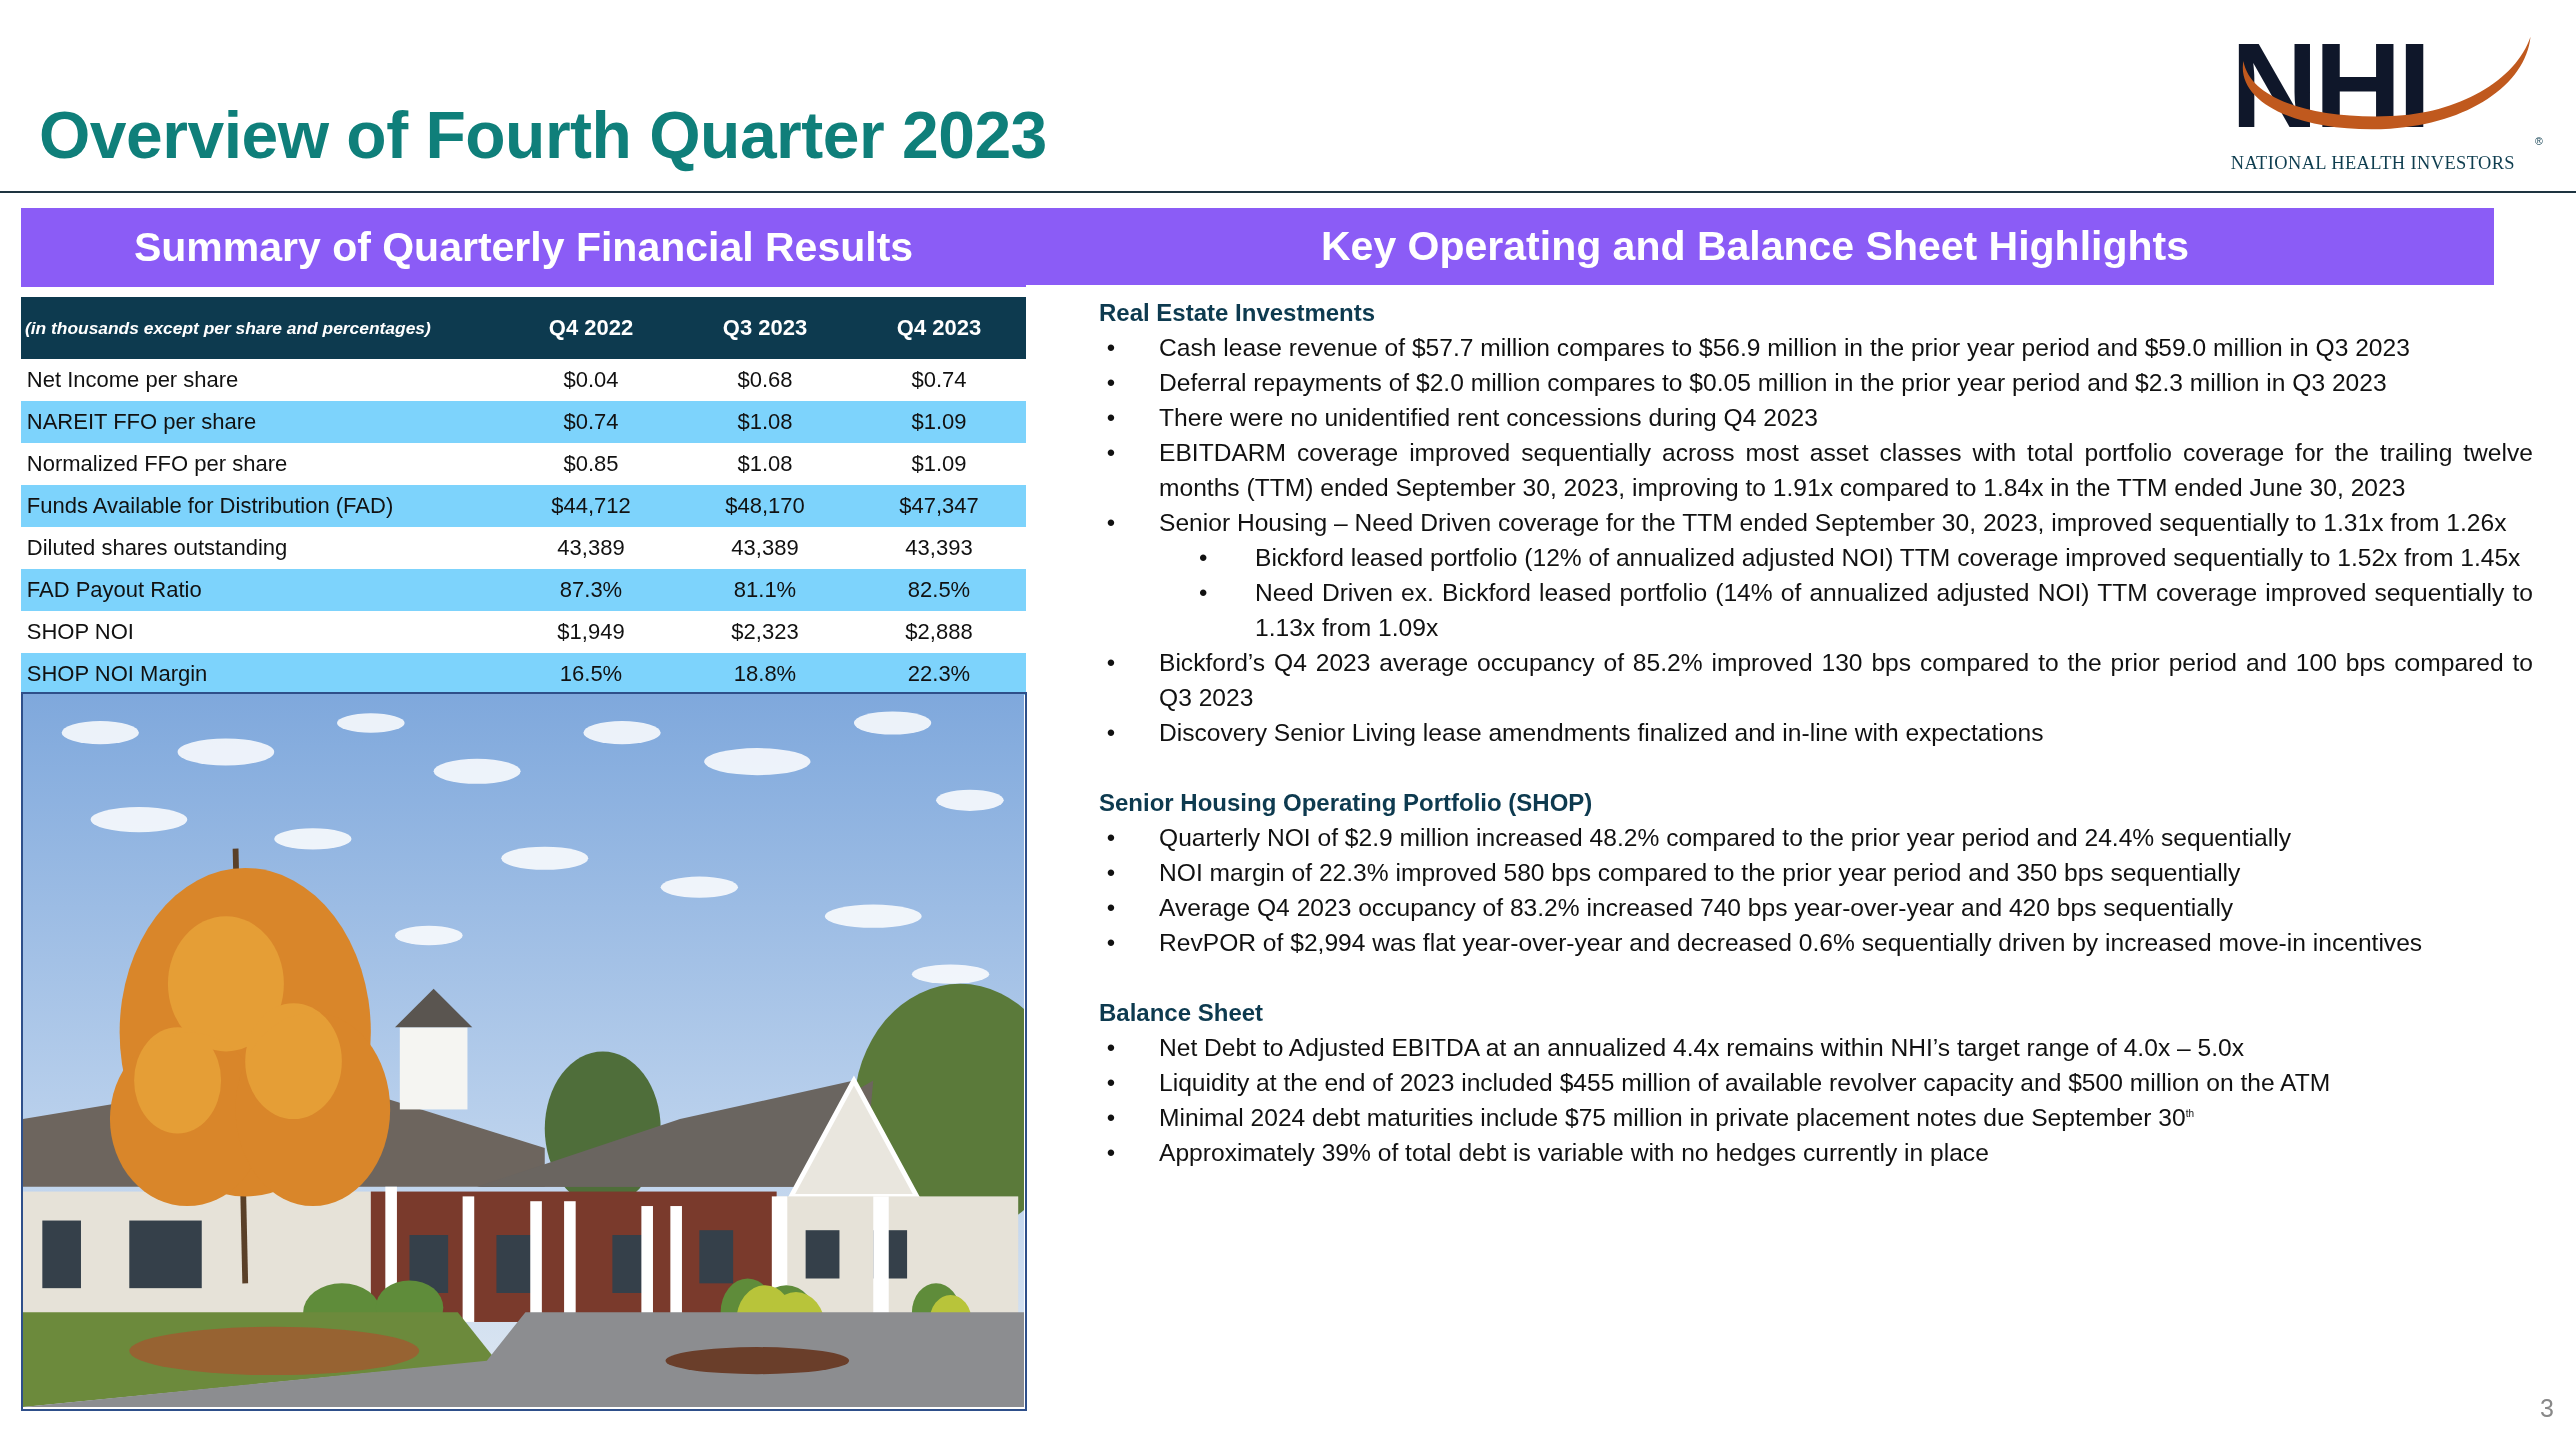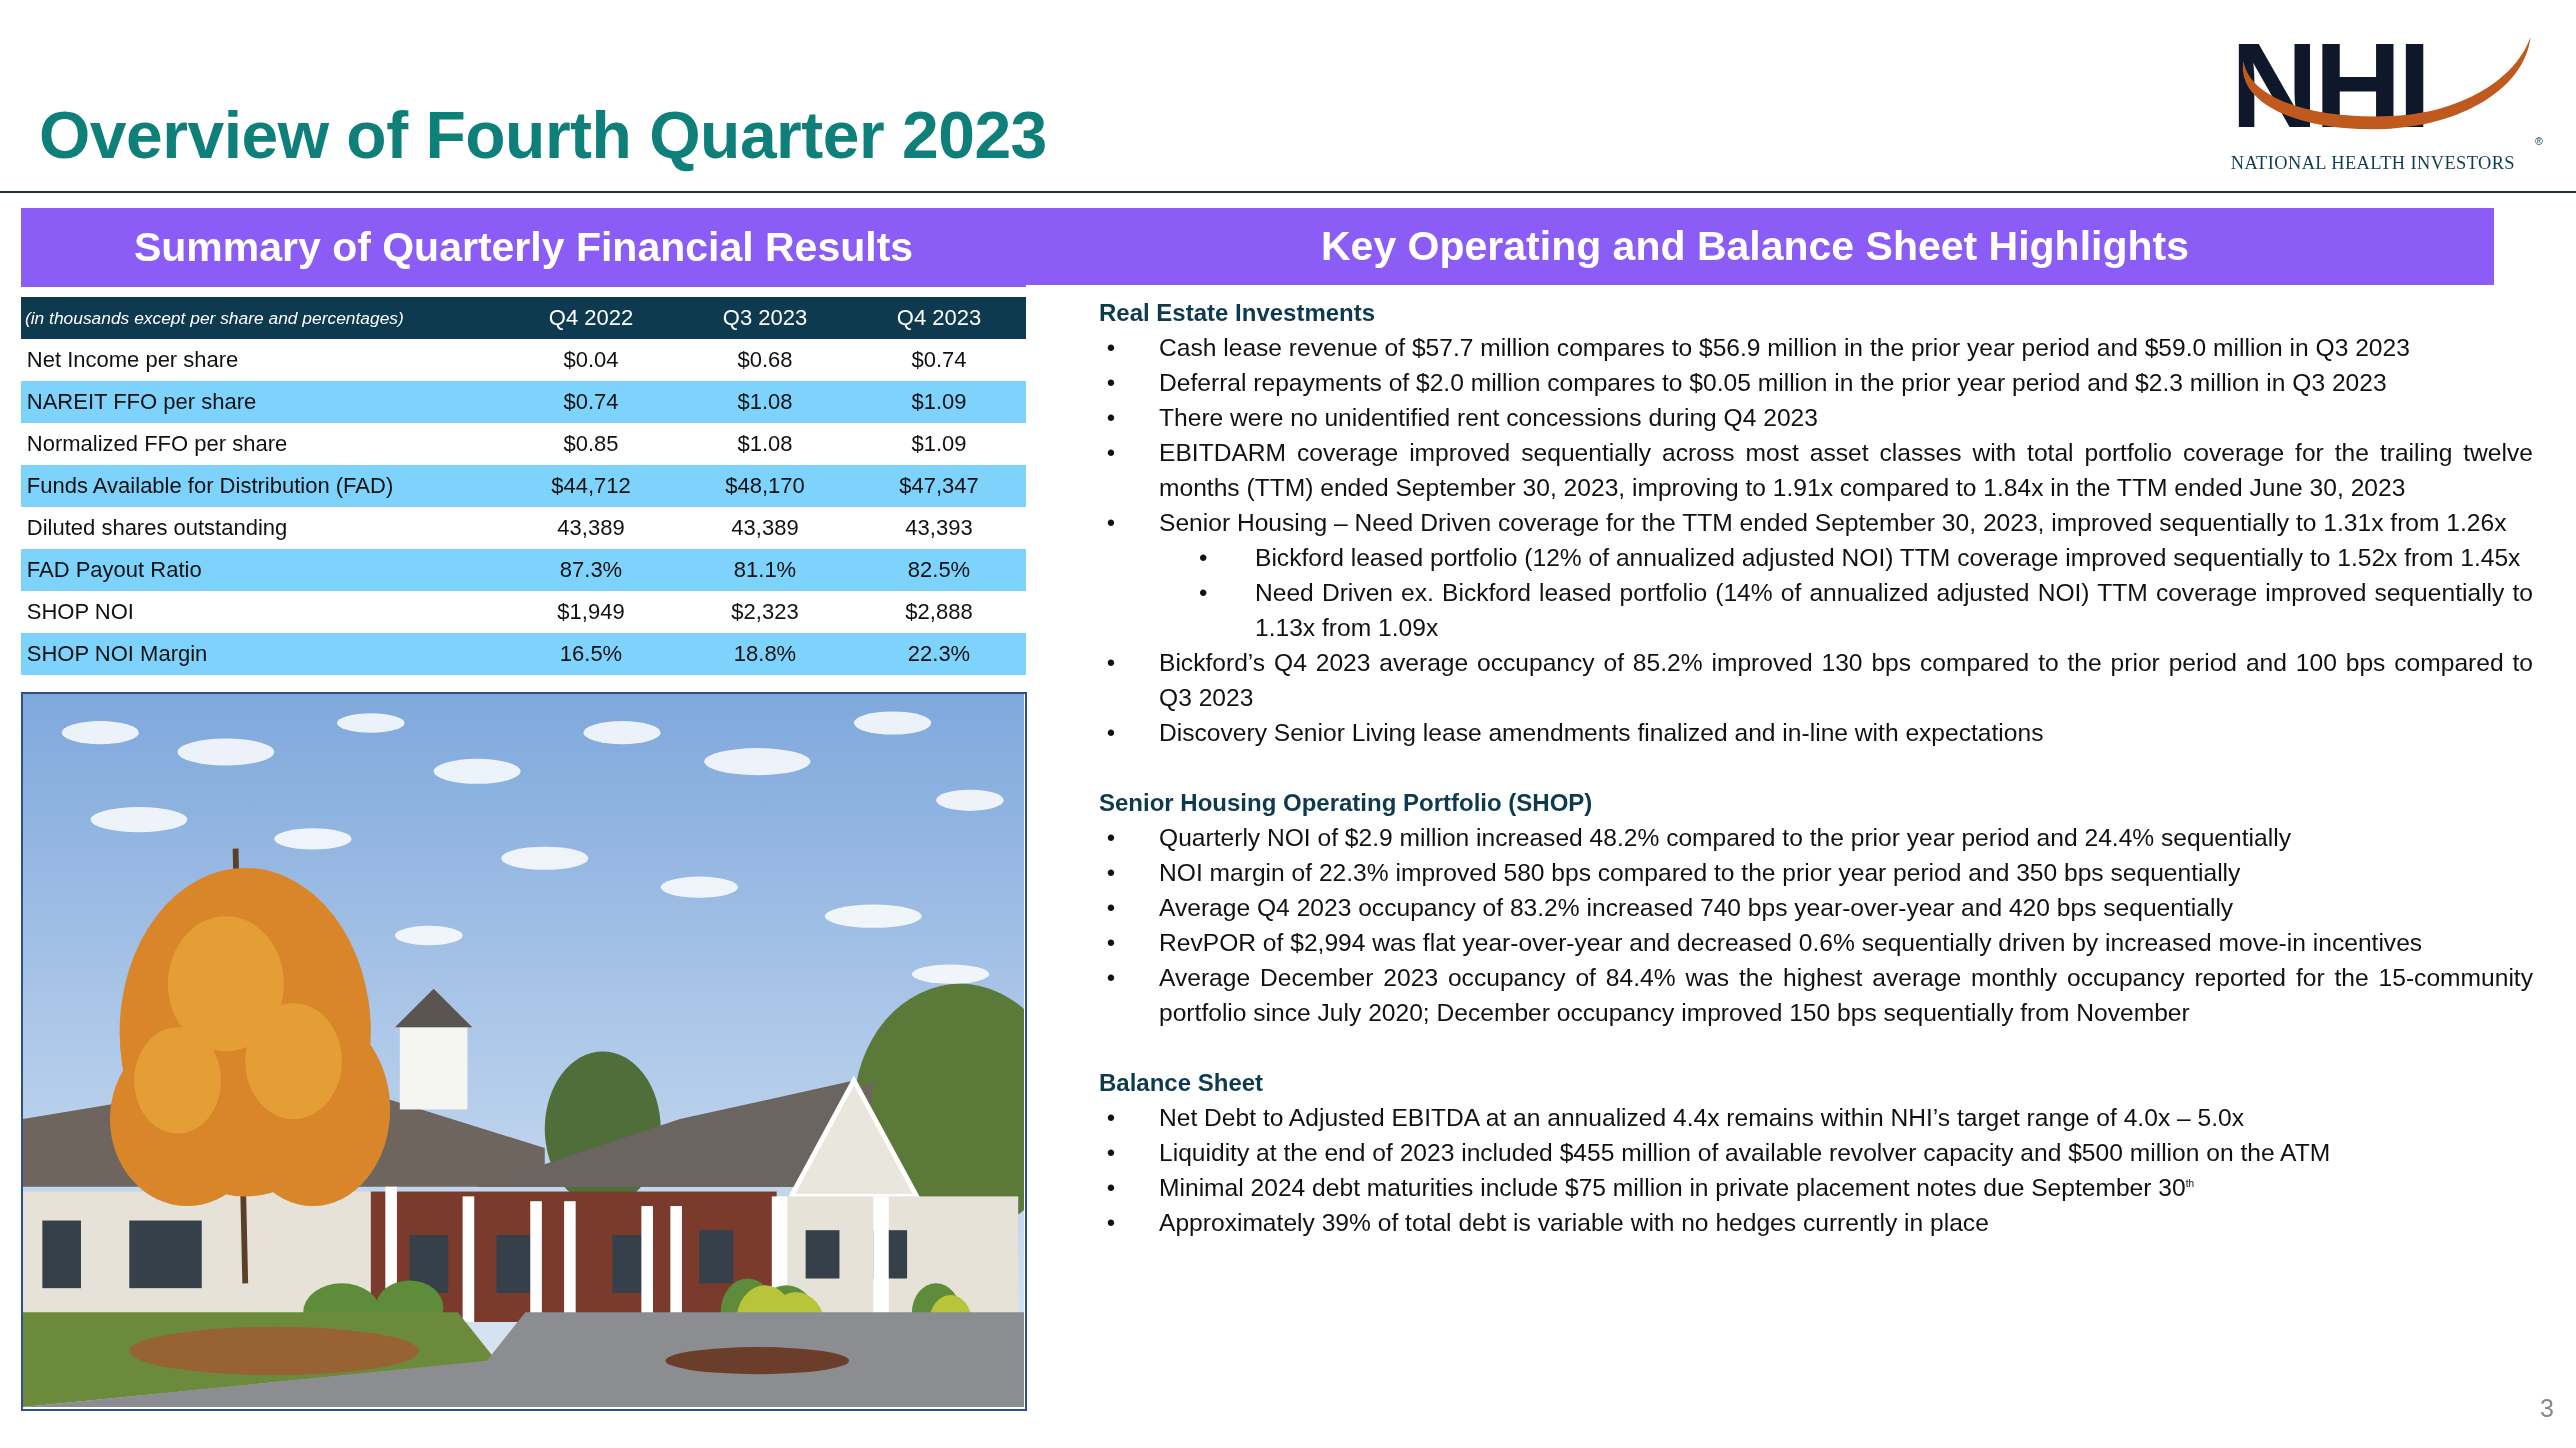--- a/index.html
+++ b/index.html
@@ -36,21 +36,21 @@
   }
   .band-left { left: 21px; top: 208px; width: 1005px; height: 79px; }
   .band-right { left: 1016px; top: 208px; width: 1478px; height: 77px; }
 
   
   .fin-table {
     position: absolute; left: 21px; top: 297px; width: 1005px; border-collapse: collapse;
     font-size: 22px;
   }
   .fin-table th {
-    background: #0d3a4f; color: #fff; font-weight: normal; height: 42px; text-align: center;
+    background: #0d3a4f; color: #fff; font-weight: bold; height: 62px; text-align: center;
   }
   .fin-table th.note { text-align: left; font-style: italic; font-size: 17.4px; padding-left: 3.9px; }
   .fin-table td { height: 42px; text-align: center; color: #111; }
   .fin-table td.label { text-align: left; padding-left: 5.8px; }
   .fin-table tr.shade td { background: #7dd3fc; }
   .col-label { width: 483px; }
   .col-v { width: 174px; }
 
   
   .photo {
@@ -276,21 +276,20 @@
     <li>Discovery Senior Living lease amendments finalized and in-line with expectations</li>
   </ul>
   <div class="sec-gap"></div>
 
   <div class="sec-head">Senior Housing Operating Portfolio (SHOP)</div>
   <ul class="bl">
     <li>Quarterly NOI of $2.9 million increased 48.2% compared to the prior year period and 24.4% sequentially</li>
     <li>NOI margin of 22.3% improved 580 bps compared to the prior year period and 350 bps sequentially</li>
     <li>Average Q4 2023 occupancy of 83.2% increased 740 bps year-over-year and 420 bps sequentially</li>
     <li>RevPOR of $2,994 was flat year-over-year and decreased 0.6% sequentially driven by increased move-in incentives</li>
-    <li>Average December 2023 occupancy of 84.4% was the highest average monthly occupancy reported for the 15-community portfolio since July 2020; December occupancy improved 150 bps sequentially from November</li>
   </ul>
   <div class="sec-gap"></div>
 
   <div class="sec-head">Balance Sheet</div>
   <ul class="bl">
     <li>Net Debt to Adjusted EBITDA at an annualized 4.4x remains within NHI’s target range of 4.0x – 5.0x</li>
     <li>Liquidity at the end of 2023 included $455 million of available revolver capacity and $500 million on the ATM</li>
     <li><span>Minimal 2024 debt maturities include $75 million in private placement notes due September 30</span><sup>th</sup></li>
     <li>Approximately 39% of total debt is variable with no hedges currently in place</li>
   </ul>

